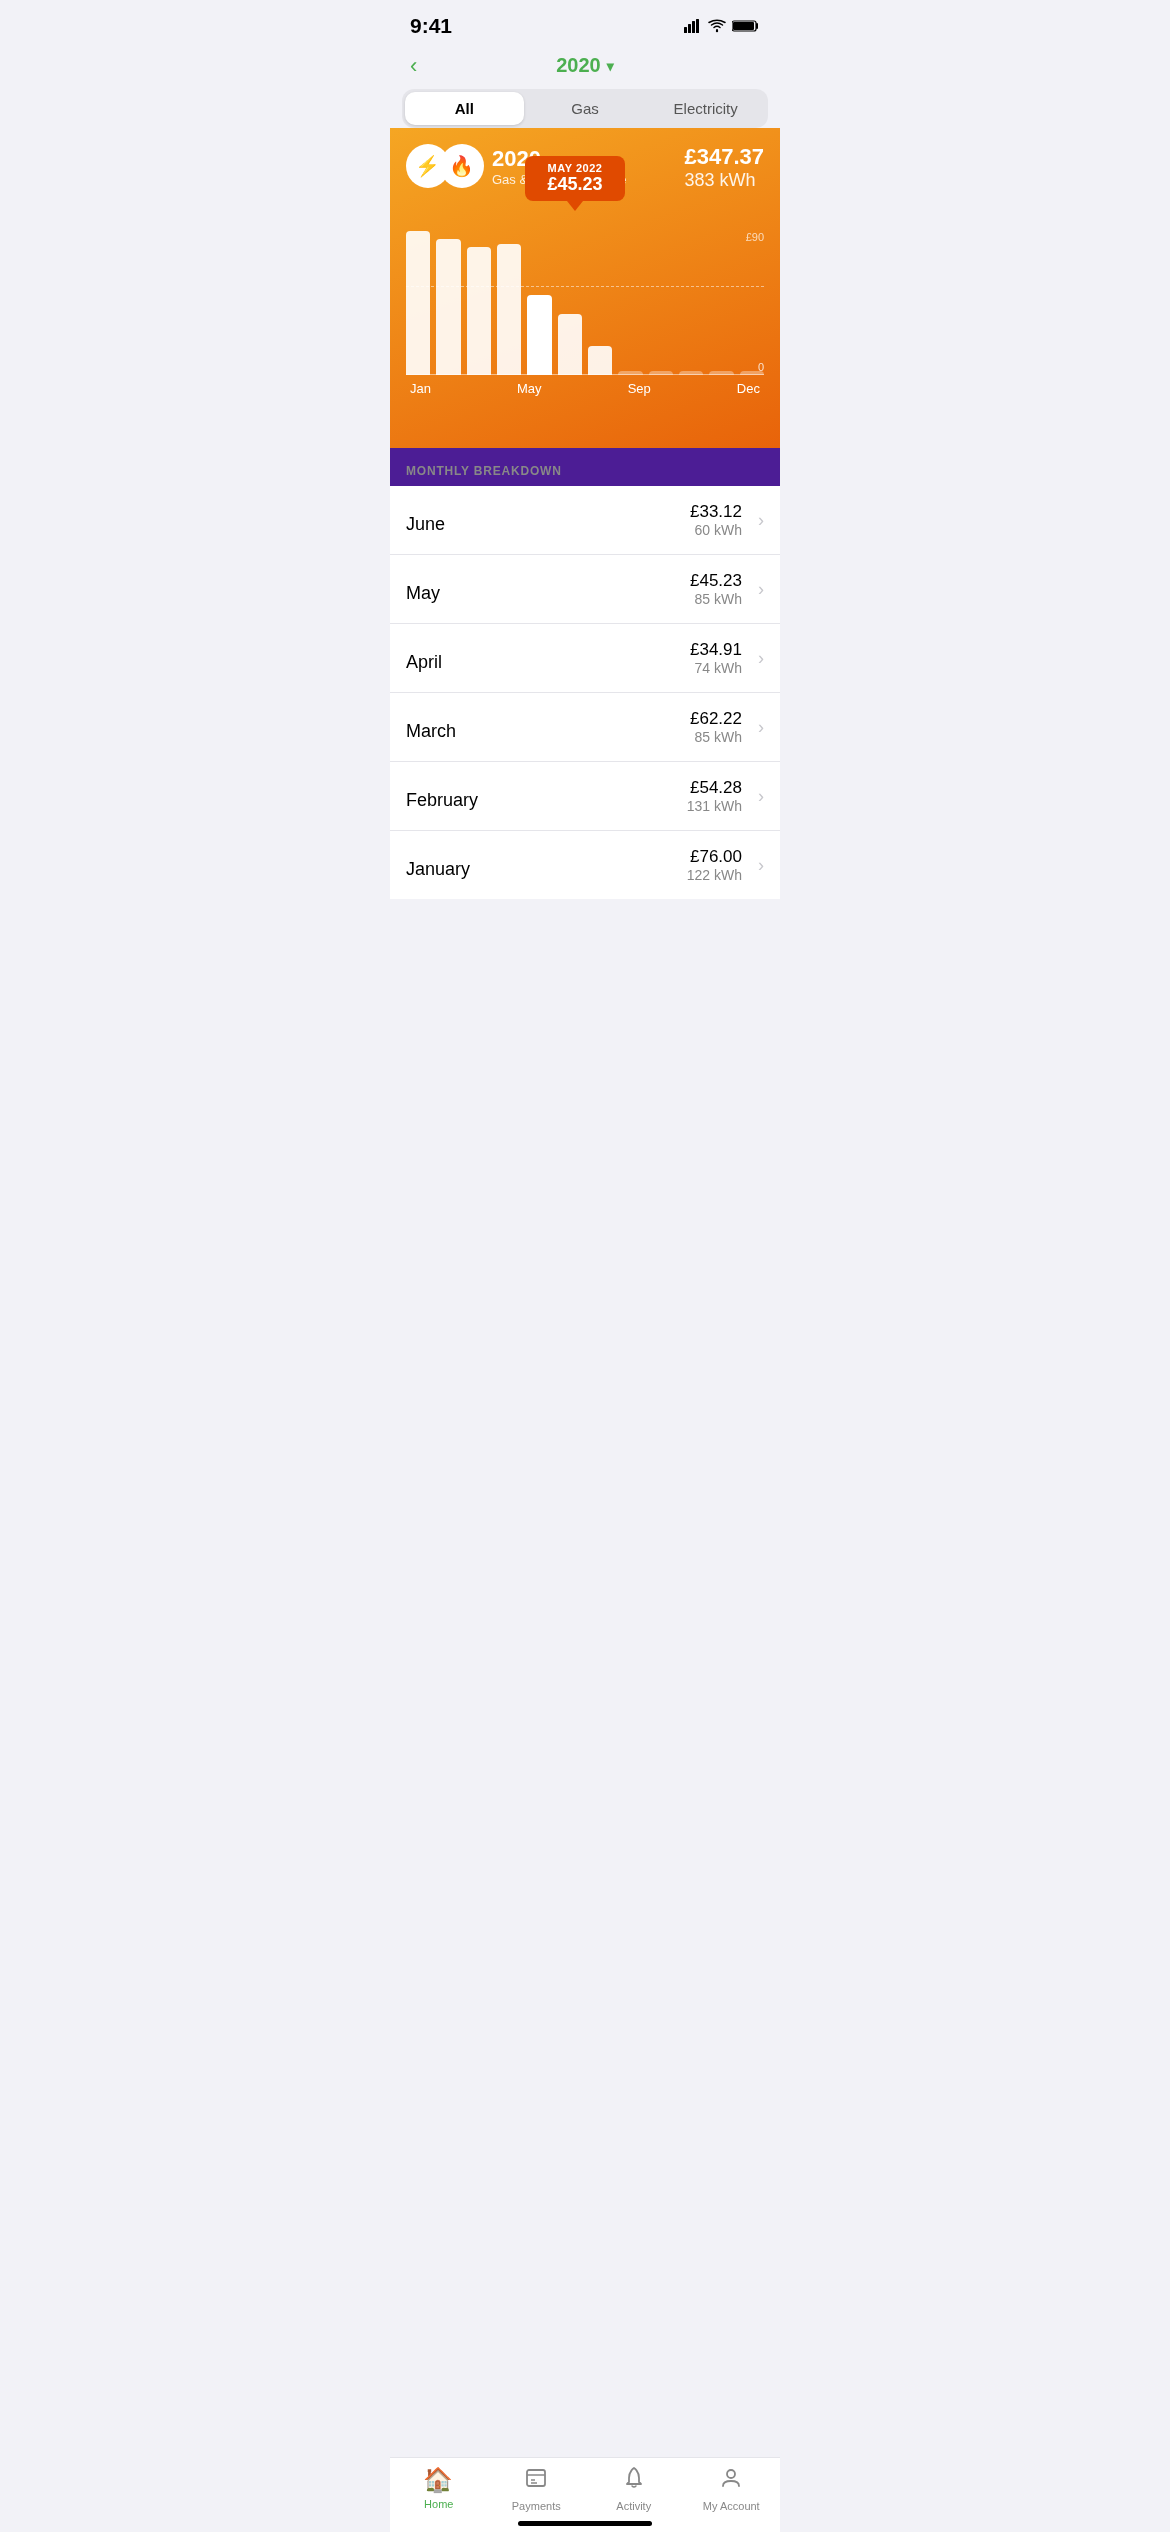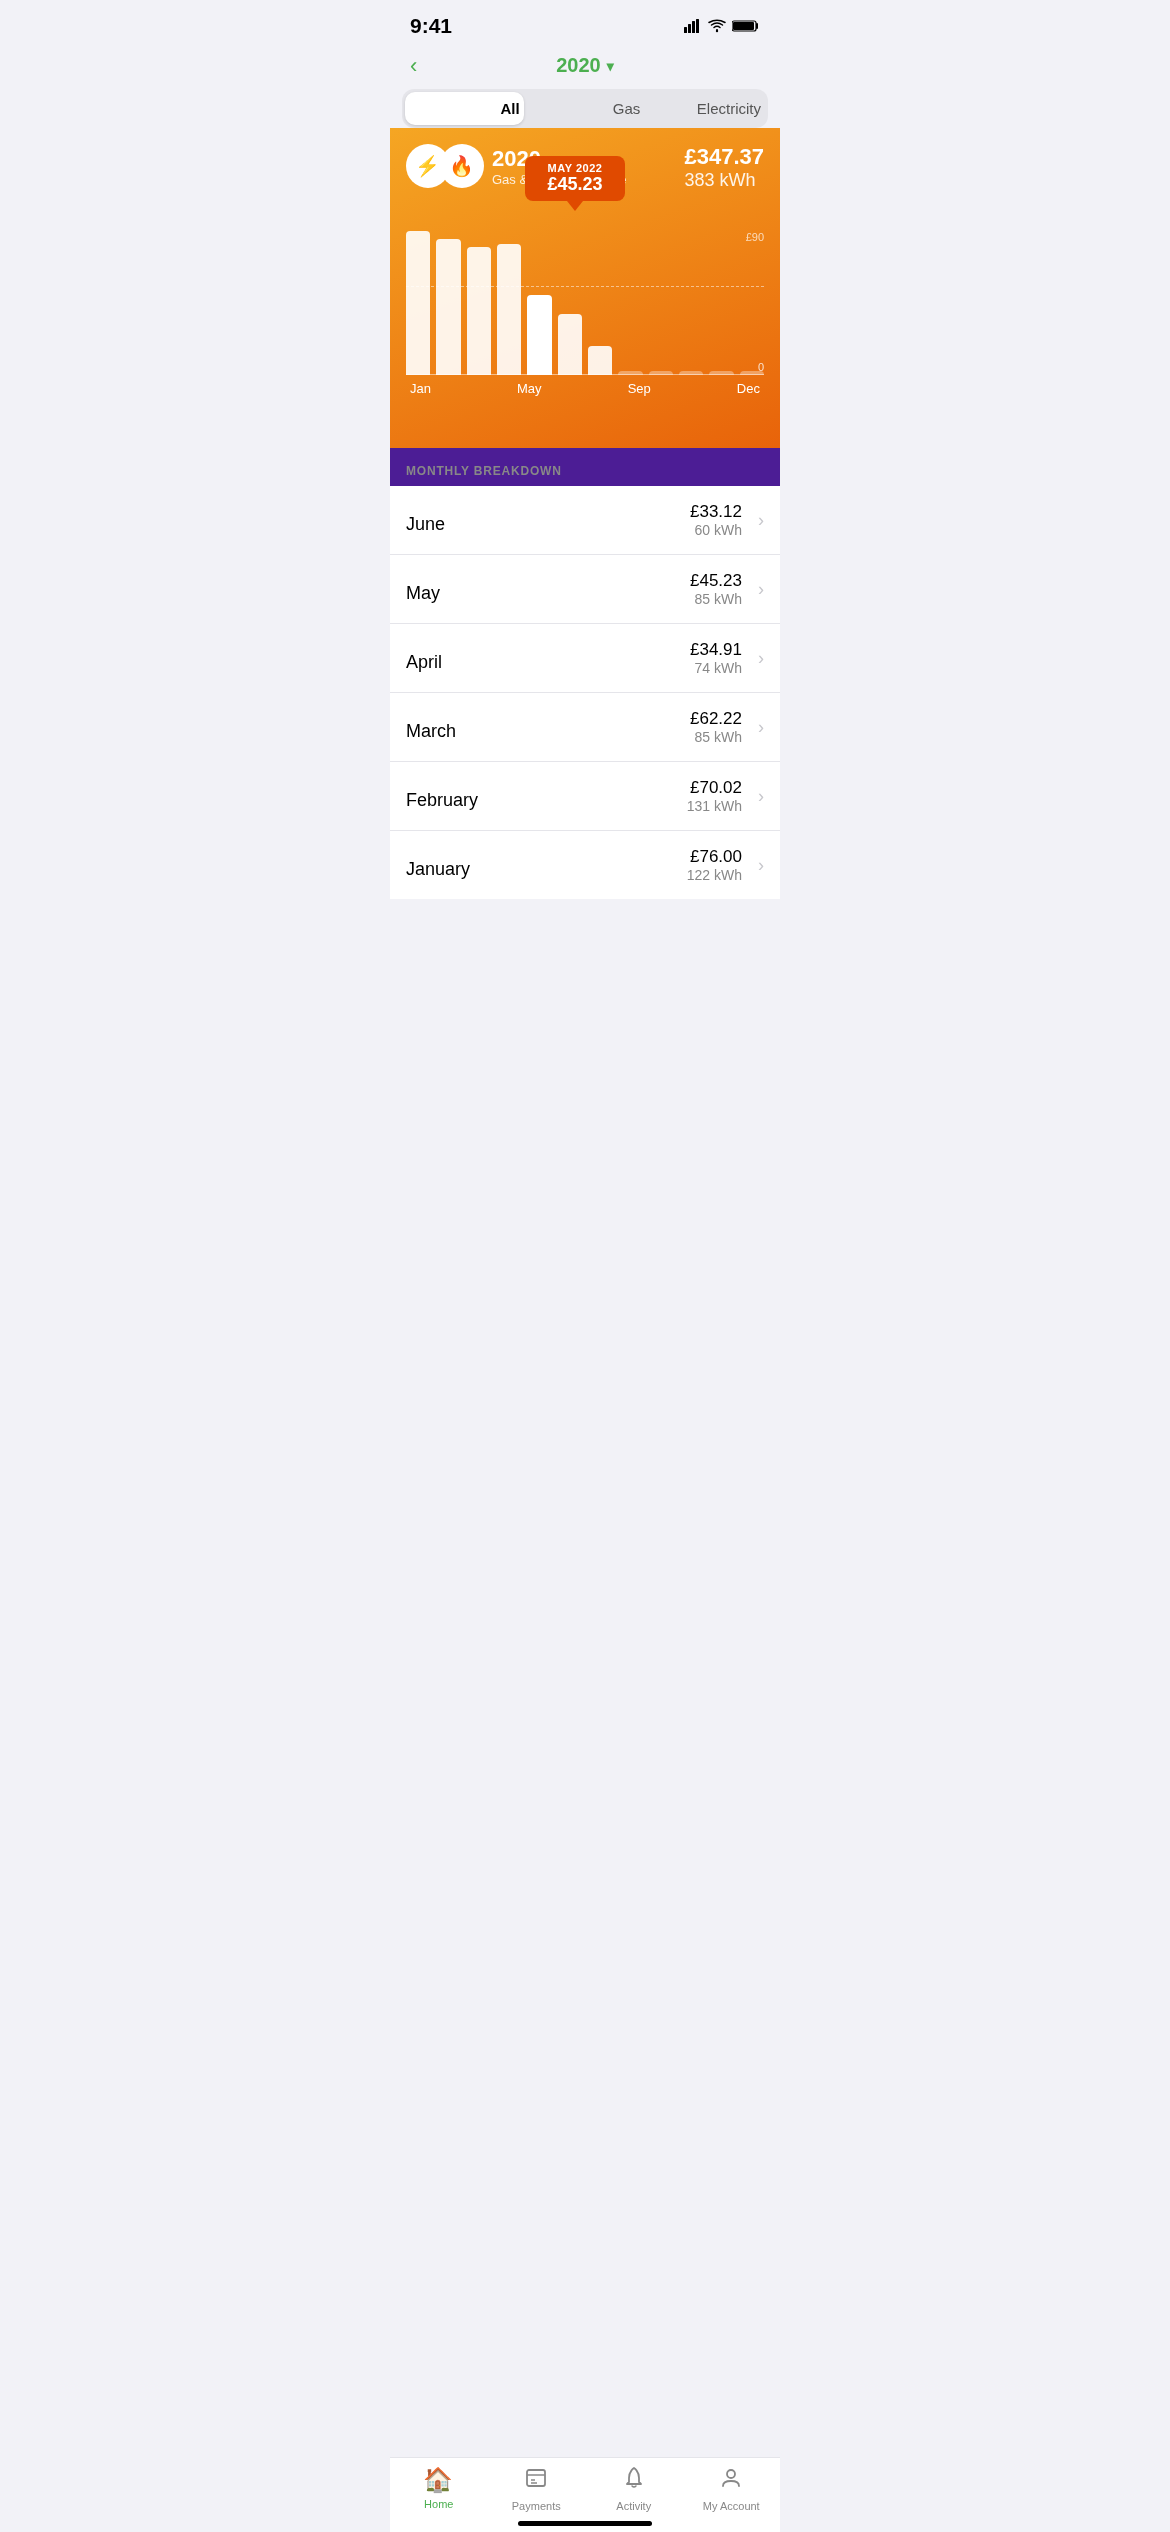--- a/index.html
+++ b/index.html
@@ -67,21 +67,21 @@
     .tab-bar {
       display: flex;
       margin: 0 12px 0;
       background: #e5e5ea;
       border-radius: 12px;
       padding: 3px;
       gap: 2px;
     }
     .tab-item {
       flex: 1;
-      text-align: right;
+      text-align: center;
       padding: 8px 4px;
       border-radius: 10px;
       font-size: 15px;
       font-weight: 500;
       cursor: pointer;
       color: #555;
     }
     .tab-item.active {
       background: #fff;
       color: #000;
@@ -531,21 +531,21 @@
           <div class="month-kwh">85 kWh</div>
         </div>
         <span class="chevron-right">›</span>
       </div>
     </div>
 
     <div class="month-row">
       <span class="month-name">February</span>
       <div class="month-right">
         <div>
-          <div class="month-cost">£70.02</div>
+          <div class="month-cost">£54.28</div>
           <div class="month-kwh">131 kWh</div>
         </div>
         <span class="chevron-right">›</span>
       </div>
     </div>
 
     <div class="month-row" style="border-bottom: none;">
       <span class="month-name">January</span>
       <div class="month-right">
         <div>

